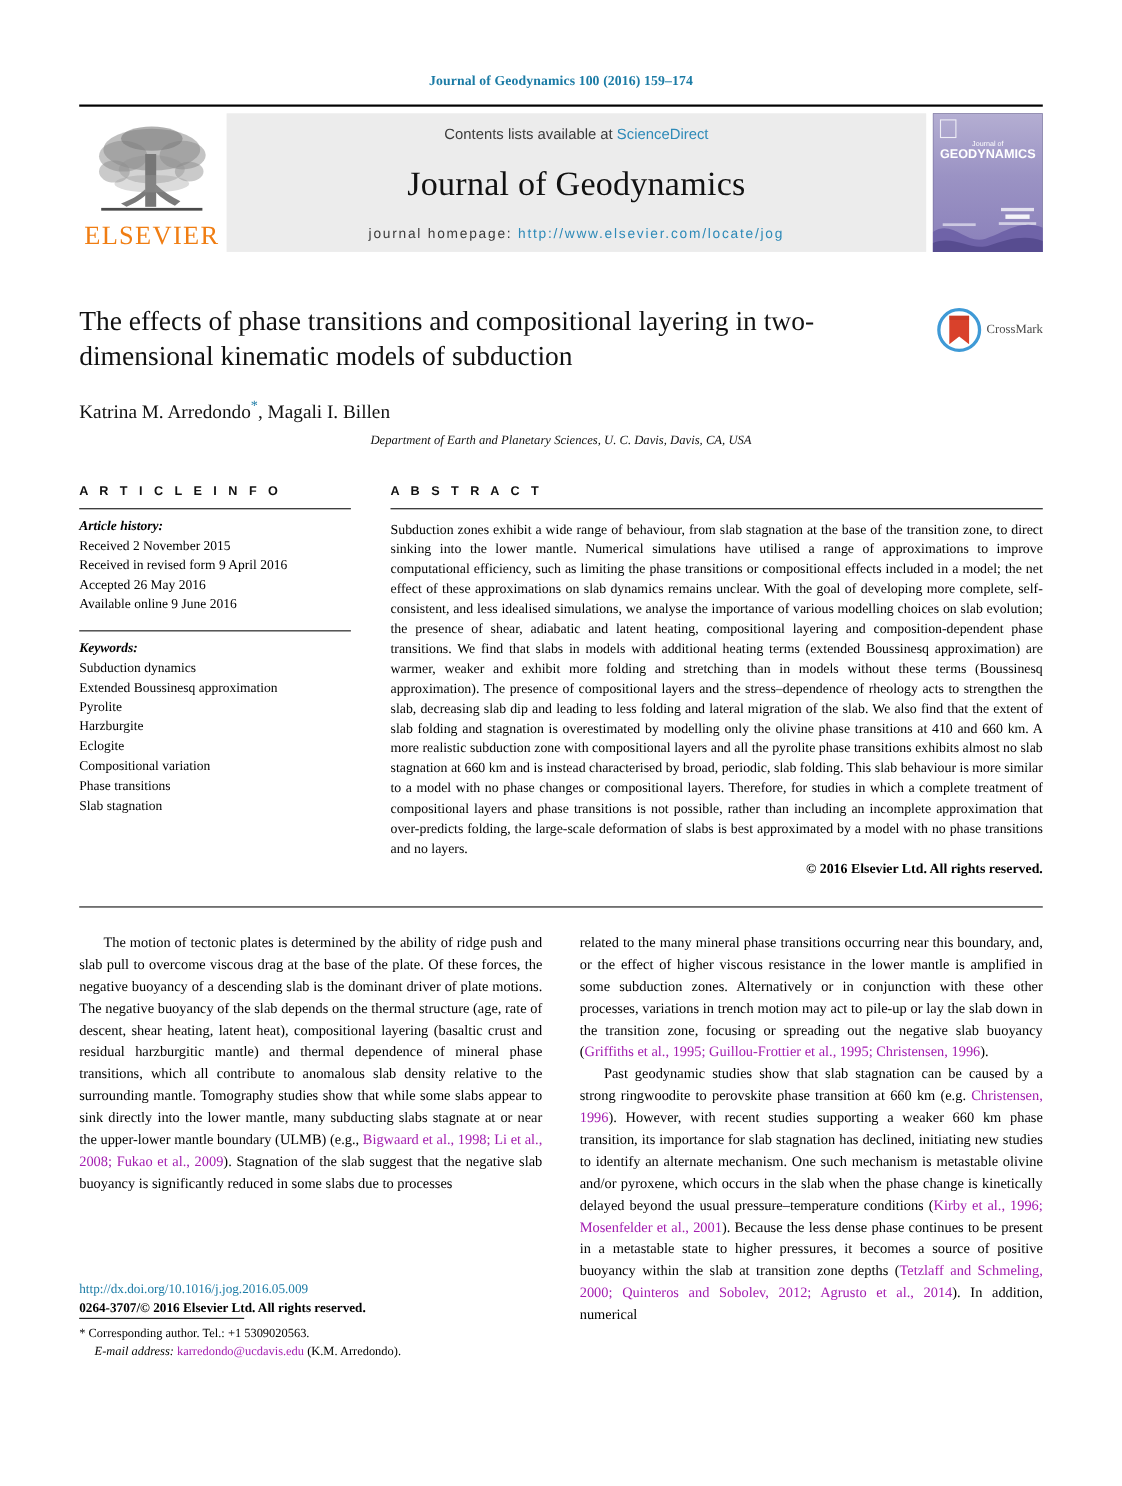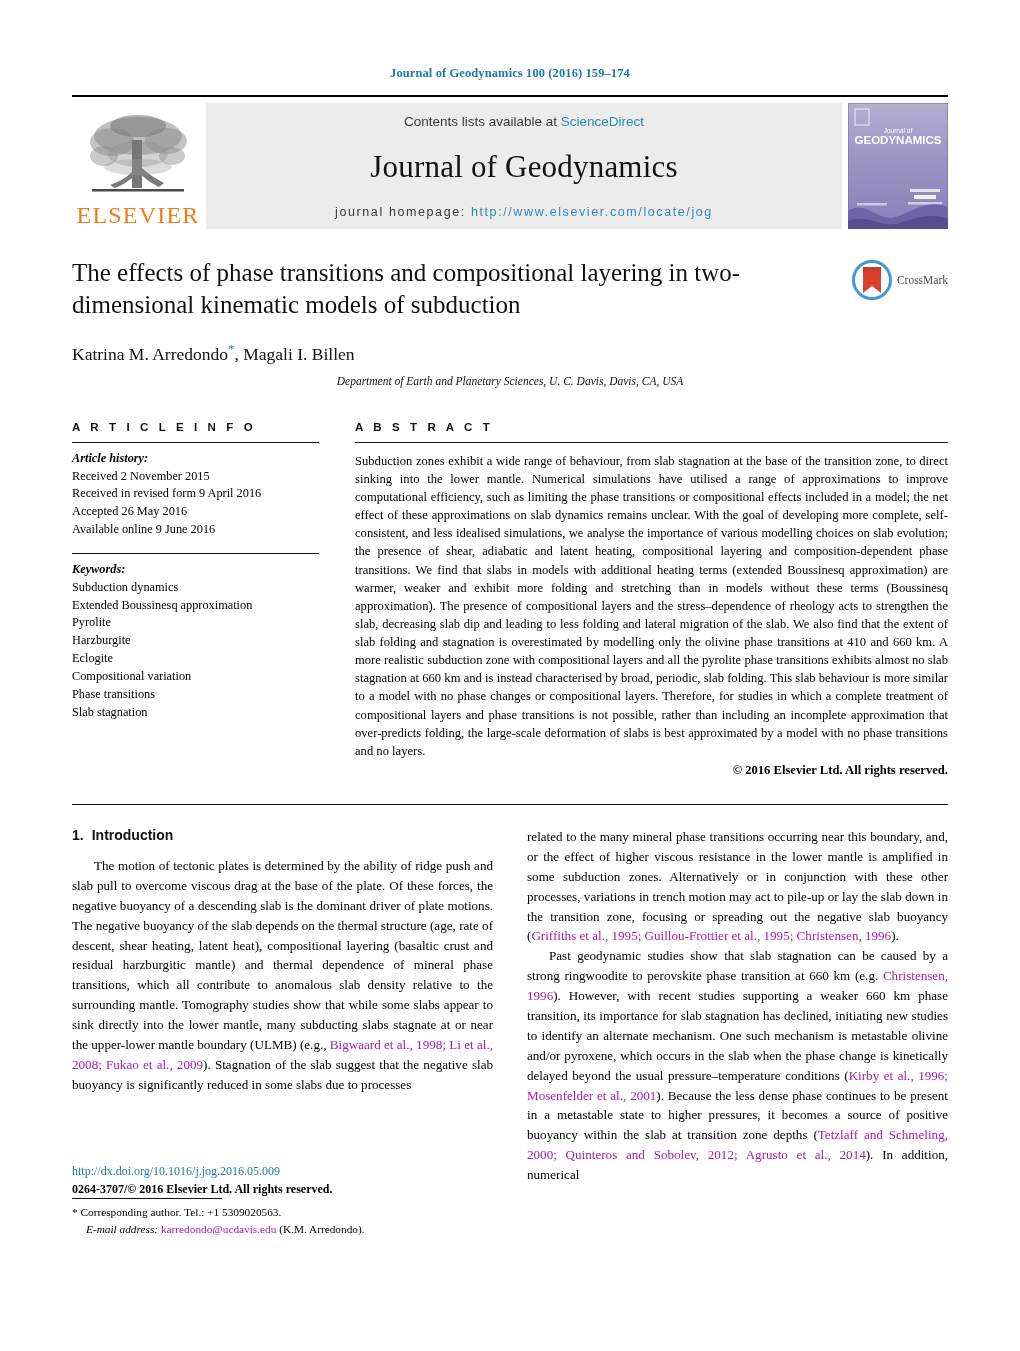--- a/index.html
+++ b/index.html
@@ -91,21 +91,21 @@
   .cover-thumb {
     flex: 0 0 100px;
     width: 100px;
     margin-left: 6px;
     display: flex;
     align-items: center;
   }
 
   
   .title-block {
-    margin: 28px 72px 0 72px;
+    margin: 48px 72px 0 72px;
     position: relative;
   }
   .article-title {
     font-family: "Liberation Serif", serif;
     font-size: 25px;
     line-height: 1.28;
     font-weight: normal;
     color: #111;
     margin: 0;
     max-width: 700px;
@@ -340,23 +340,20 @@
       <div class="abstract-body">Subduction zones exhibit a wide range of behaviour, from slab stagnation at the base of the transition zone, to direct sinking into the lower mantle. Numerical simulations have utilised a range of approximations to improve computational efficiency, such as limiting the phase transitions or compositional effects included in a model; the net effect of these approximations on slab dynamics remains unclear. With the goal of developing more complete, self-consistent, and less idealised simulations, we analyse the importance of various modelling choices on slab evolution; the presence of shear, adiabatic and latent heating, compositional layering and composition-dependent phase transitions. We find that slabs in models with additional heating terms (extended Boussinesq approximation) are warmer, weaker and exhibit more folding and stretching than in models without these terms (Boussinesq approximation). The presence of compositional layers and the stress–dependence of rheology acts to strengthen the slab, decreasing slab dip and leading to less folding and lateral migration of the slab. We also find that the extent of slab folding and stagnation is overestimated by modelling only the olivine phase transitions at 410 and 660 km. A more realistic subduction zone with compositional layers and all the pyrolite phase transitions exhibits almost no slab stagnation at 660 km and is instead characterised by broad, periodic, slab folding. This slab behaviour is more similar to a model with no phase changes or compositional layers. Therefore, for studies in which a complete treatment of compositional layers and phase transitions is not possible, rather than including an incomplete approximation that over-predicts folding, the large-scale deformation of slabs is best approximated by a model with no phase transitions and no layers.</div>
       <div class="copyright">© 2016 Elsevier Ltd. All rights reserved.</div>
     </div>
   </div>
 
   <div class="body-rule"></div>
 
   <div class="body-cols">
 
     <div class="bcol">
-      <h2 class="sec-title">
-        <span class="num">1.</span><span>Introduction</span>
-      </h2>
       <p class="para"><span>The motion of tectonic plates is determined by the ability of ridge push and slab pull to overcome viscous drag at the base of the plate. Of these forces, the negative buoyancy of a descending slab is the dominant driver of plate motions. The negative buoyancy of the slab depends on the thermal structure (age, rate of descent, shear heating, latent heat), compositional layering (basaltic crust and residual harzburgitic mantle) and thermal dependence of mineral phase transitions, which all contribute to anomalous slab density relative to the surrounding mantle. Tomography studies show that while some slabs appear to sink directly into the lower mantle, many subducting slabs stagnate at or near the upper-lower mantle boundary (ULMB) (e.g., </span><span class="cite">Bigwaard et al., 1998; Li et al., 2008; Fukao et al., 2009</span><span>). Stagnation of the slab suggest that the negative slab buoyancy is significantly reduced in some slabs due to processes</span></p>
     </div>
 
     <div class="bcol">
       <p class="para" style="text-indent:0"><span>related to the many mineral phase transitions occurring near this boundary, and, or the effect of higher viscous resistance in the lower mantle is amplified in some subduction zones. Alternatively or in conjunction with these other processes, variations in trench motion may act to pile-up or lay the slab down in the transition zone, focusing or spreading out the negative slab buoyancy (</span><span class="cite">Griffiths et al., 1995; Guillou-Frottier et al., 1995; Christensen, 1996</span><span>).</span></p>
       <p class="para"><span>Past geodynamic studies show that slab stagnation can be caused by a strong ringwoodite to perovskite phase transition at 660 km (e.g. </span><span class="cite">Christensen, 1996</span><span>). However, with recent studies supporting a weaker 660 km phase transition, its importance for slab stagnation has declined, initiating new studies to identify an alternate mechanism. One such mechanism is metastable olivine and/or pyroxene, which occurs in the slab when the phase change is kinetically delayed beyond the usual pressure–temperature conditions (</span><span class="cite">Kirby et al., 1996; Mosenfelder et al., 2001</span><span>). Because the less dense phase continues to be present in a metastable state to higher pressures, it becomes a source of positive buoyancy within the slab at transition zone depths (</span><span class="cite">Tetzlaff and Schmeling, 2000; Quinteros and Sobolev, 2012; Agrusto et al., 2014</span><span>). In addition, numerical</span></p>
     </div>
   </div>
 
   <div class="footnote-wrap">

